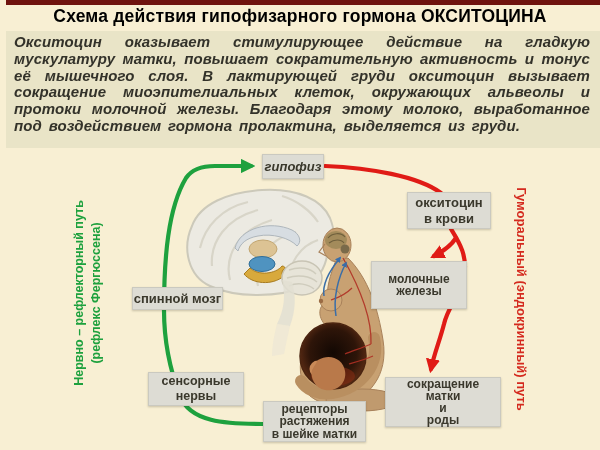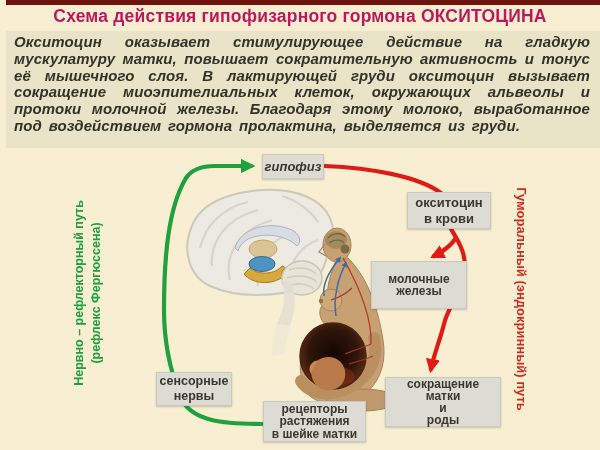--- a/index.html
+++ b/index.html
@@ -6,21 +6,21 @@
   body{font-family:"Liberation Sans", sans-serif;}
   #stage{
     position:relative;width:600px;height:450px;overflow:hidden;
     background:#f8efd3;
   }
   
   .top-strip{position:absolute;left:6px;top:0;width:594px;height:5px;background:#6f130e;}
   
   .title{
     position:absolute;left:0;top:6px;width:600px;text-align:center;
-    font-size:17.5px;font-weight:bold;color:#be185d;letter-spacing:.2px;
+    font-size:17.5px;font-weight:bold;color:#000000;letter-spacing:.2px;
   }
   
   .intro{
     position:absolute;left:6px;top:31px;width:594px;height:117px;
     background:#e9e4c7;box-sizing:border-box;padding:3px 10px 16px 8px;
   }
   .intro p{
     margin:0;font-size:15px;font-weight:bold;font-style:italic;color:#33322a;
     line-height:1.12;text-align:justify;word-spacing:2.5px;letter-spacing:.1px;
   }
@@ -32,21 +32,21 @@
     box-shadow:0 1px 2px rgba(60,55,30,.25);
     color:#3a382c;font-weight:bold;text-align:center;
     white-space:pre-line;display:flex;flex-direction:column;
     align-items:center;justify-content:center;box-sizing:border-box;
   }
   .n-pituitary{left:262px;top:154px;width:62px;height:25px;font-size:13px;font-style:italic;}
   .n-oxytocin{left:407px;top:192px;width:84px;height:37px;font-size:13px;line-height:16px;}
   .n-spinal{left:132px;top:287px;width:91px;height:23px;font-size:13px;}
   .n-mammary{left:371px;top:261px;width:96px;height:48px;font-size:12px;line-height:12px;align-items:center;}
   .n-mammary .stimulus{color:#d6281c;font-style:italic;white-space:pre-line;}
-  .n-sensory{left:156px;top:372px;width:76px;height:34px;font-size:12.5px;line-height:15px;}
+  .n-sensory{left:148px;top:372px;width:96px;height:34px;font-size:12.5px;line-height:15px;}
   .n-receptors{left:263px;top:401px;width:103px;height:41px;font-size:12px;line-height:12.5px;}
   .n-contraction{left:385px;top:377px;width:116px;height:50px;font-size:12px;line-height:12px;}
   
   .pathway{
     position:absolute;z-index:2;font-weight:bold;white-space:pre-line;text-align:center;
   }
   .pathway.nervous{
     left:88px;top:293px;color:#1ea13e;font-size:12.5px;line-height:1.35;
     transform:translate(-50%,-50%) rotate(-90deg);width:230px;
   }
@@ -179,20 +179,21 @@
 
       <path d="M456,90 C450,99 442,104 434,108" fill="none" stroke="#e01b16" stroke-width="4.2" stroke-linecap="round" marker-end="url(#arrR)"></path>
     </g>
   </svg>
 
   <div class="node n-pituitary">гипофиз</div>
 
   <div class="node n-oxytocin">окситоцин
 в крови</div>
 
+  <div class="node n-spinal">спинной мозг</div>
 
   <div class="node n-mammary">
     <span style="white-space:pre-line;">молочные
 железы</span>
   </div>
 
   <div class="node n-sensory">сенсорные
 нервы</div>
 
   <div class="node n-receptors">рецепторы

